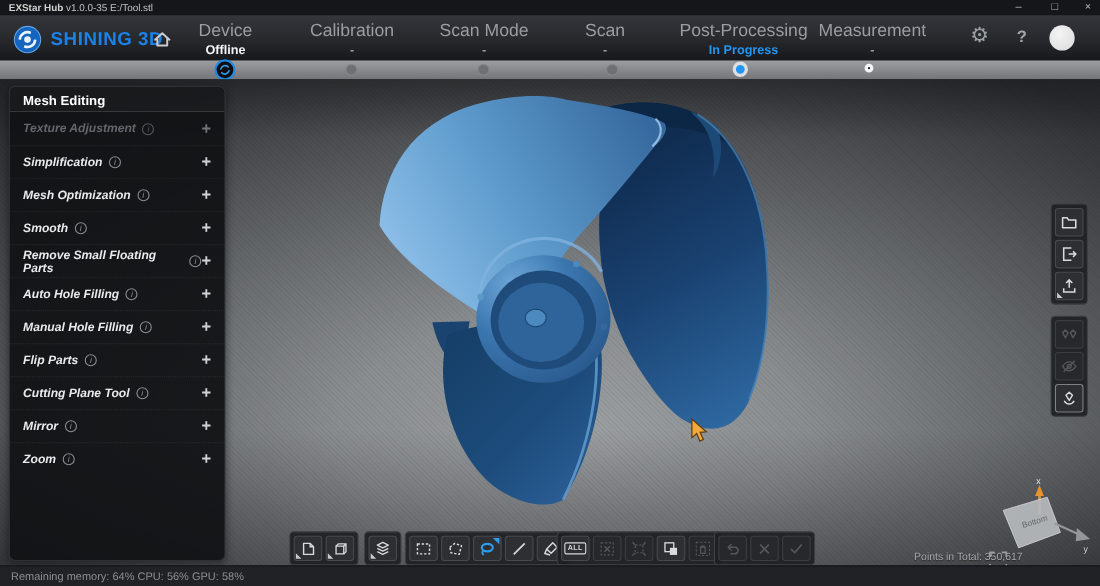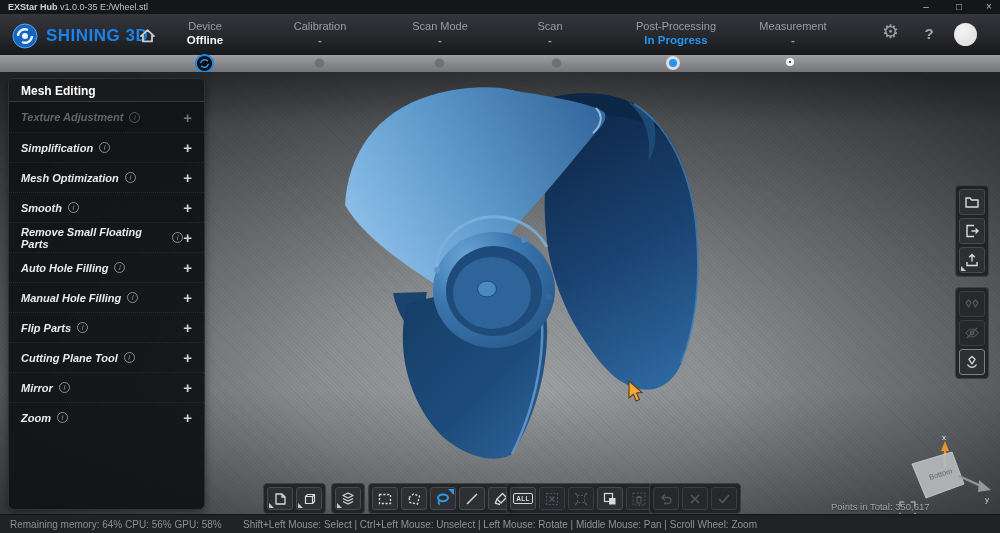--- a/index.html
+++ b/index.html
@@ -16,21 +16,21 @@
   .wc{position:absolute;top:0;width:22px;text-align:center;color:#b7b9bc;font-size:10px;line-height:13px;cursor:default;}
   .wc-min{left:915px;} .wc-max{left:948px;} .wc-close{left:978px;}
 
   
   .navbar{position:absolute;left:0;top:14px;width:1000px;height:41px;
     background:linear-gradient(180deg,#34363b 0%,#26282c 55%,#17181b 100%);}
   .logo{position:absolute;left:12px;top:9px;}
   .brand{position:absolute;left:46px;top:12px;font-size:17px;font-weight:bold;color:#1b82ea;letter-spacing:.5px;}
   .home-btn{position:absolute;left:138px;top:12px;color:#c9ccd0;cursor:pointer;}
   .step{position:absolute;top:6px;width:130px;text-align:center;}
-  .step-label{font-size:11px;color:#9a9da1;}
+  .step-label{font-size:16px;color:#9a9da1;}
   .step-sub{font-size:11.5px;font-weight:bold;color:#9a9da1;margin-top:2px;}
   .sub-offline{color:#f2f3f5;}
   .sub-active{color:#2196f3;}
   .s0{left:140px;} .s1{left:255px;} .s2{left:375px;} .s3{left:485px;} .s4{left:611px;} .s5{left:728px;}
   .nav-gear{position:absolute;left:882px;top:6px;font-size:19px;color:#9ba0a5;cursor:pointer;}
   .nav-help{position:absolute;left:922px;top:11px;font-size:15px;font-weight:bold;color:#a3a7ab;cursor:pointer;width:14px;text-align:center;}
   .avatar{position:absolute;left:954px;top:9px;width:23px;height:23px;border-radius:50%;
     background:radial-gradient(circle at 40% 35%,#f4f4f4,#d9d9d9);cursor:pointer;}
 
   
@@ -104,21 +104,21 @@
   svg{display:block;}
 </style>
 </head>
 <body>
 
 <div class="window">
 
   <div class="titlebar">
     <span class="tb-app">EXStar Hub</span>
     <span class="tb-ver">v1.0.0-35</span>
-    <span class="tb-file">E:/Wheel.stl</span>
+    <span class="tb-file">E:/Tool.stl</span>
     <span class="wc wc-min">–</span>
     <span class="wc wc-max">□</span>
     <span class="wc wc-close">×</span>
   </div>
 
   <div class="navbar">
     <span class="logo">
       <svg width="26" height="26" viewBox="0 0 26 26">
         <circle cx="13" cy="13" r="12" fill="#1565c0"></circle>
         <circle cx="13" cy="13" r="12" fill="none" stroke="#5ea3e8" stroke-width="1"></circle>
@@ -469,16 +469,15 @@
     </span>
     <span class="tb disabled">
       <svg width="16" height="16" viewBox="0 0 16 16">
           <path d="M3.5 8.5l3 3 6-7" stroke="currentColor" stroke-width="1.6" fill="none" stroke-linecap="round" stroke-linejoin="round"></path>
         </svg>
     </span>
   </div>
 
   <div class="bottombar">
     <span class="mem">Remaining memory: 64% CPU: 56% GPU: 58%</span>
-    <span class="hint">Shift+Left Mouse: Select | Ctrl+Left Mouse: Unselect | Left Mouse: Rotate | Middle Mouse: Pan | Scroll Wheel: Zoom</span>
   </div>
 
 </div>
 
 </body></html>

